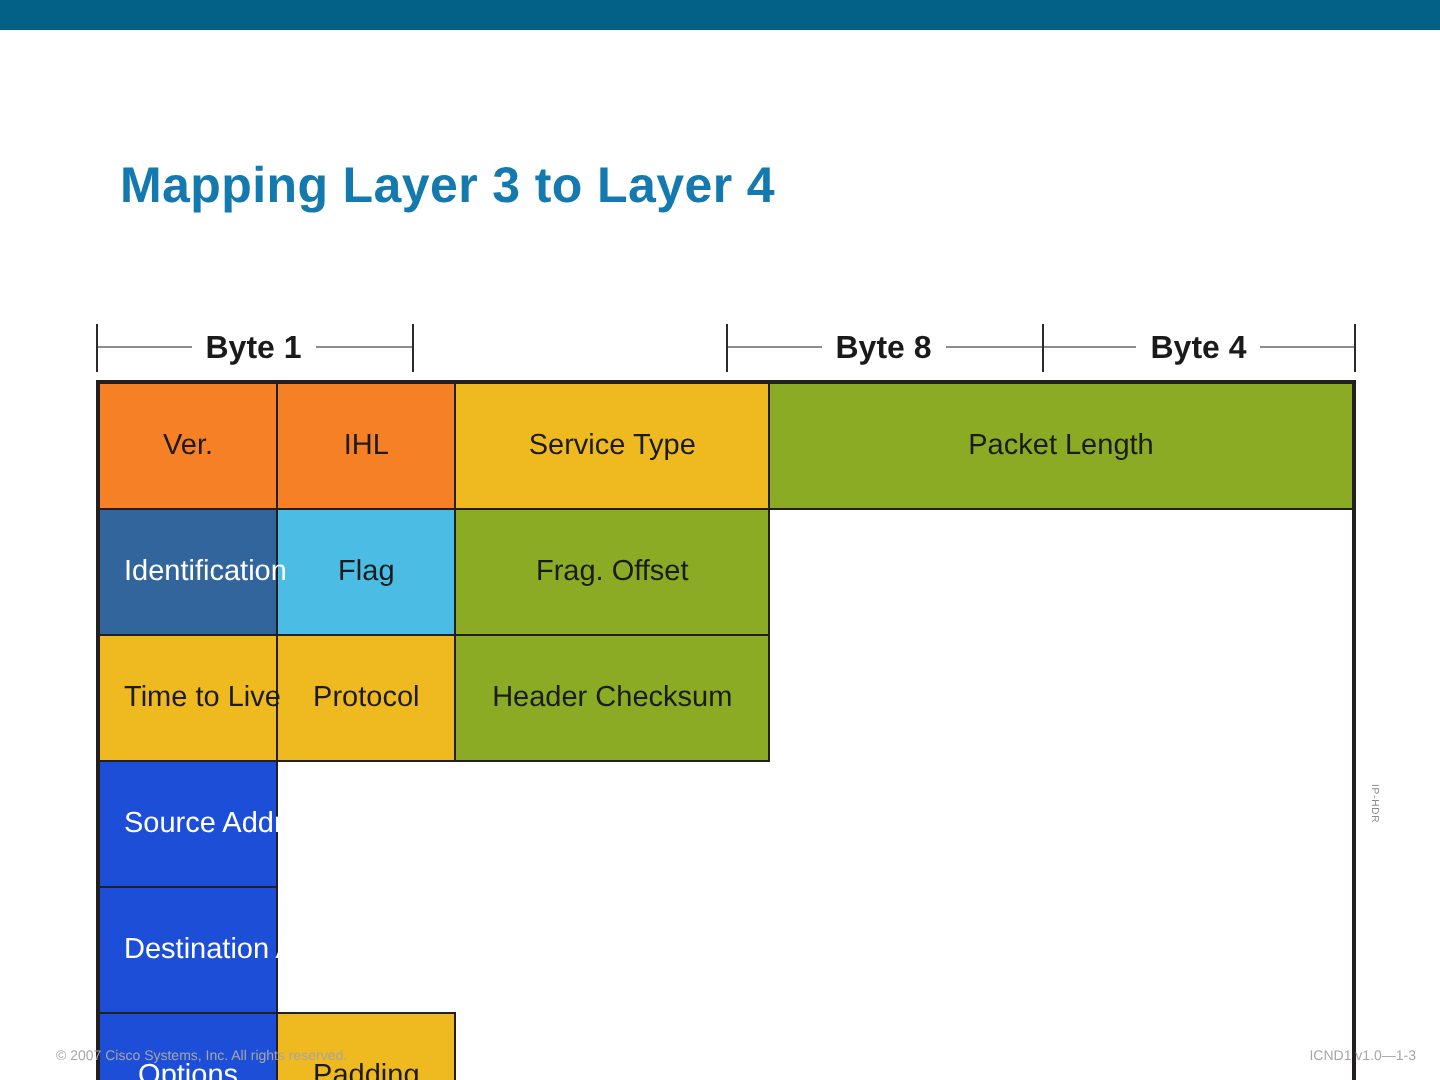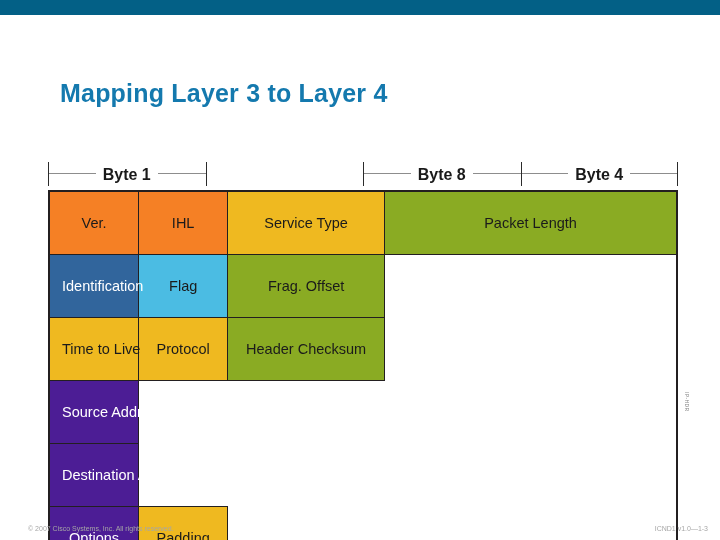--- a/index.html
+++ b/index.html
@@ -99,21 +99,21 @@
     text-align: center;
     vertical-align: middle;
     font-size: 14.5px;
     padding: 12px;
     white-space: nowrap;
   }
   td.c-orange  { background: #F58025; color: #1b1b1b; }
   td.c-gold    { background: #EFB920; color: #1b1b1b; }
   td.c-green   { background: #8AAB23; color: #1b1b1b; }
   td.c-dblue   { background: #31659C; color: #ffffff; }
-  td.c-blue    { background: #4c1d95; color: #ffffff; }
+  td.c-blue    { background: #1d4ed8; color: #ffffff; }
   td.c-lblue   { background: #4BBCE3; color: #1b1b1b; }
 
   
   #watermark {
     position: absolute;
     left: 684px;
     top: 392px;
     font-size: 5px;
     color: #8a8a8a;
     writing-mode: vertical-rl;

